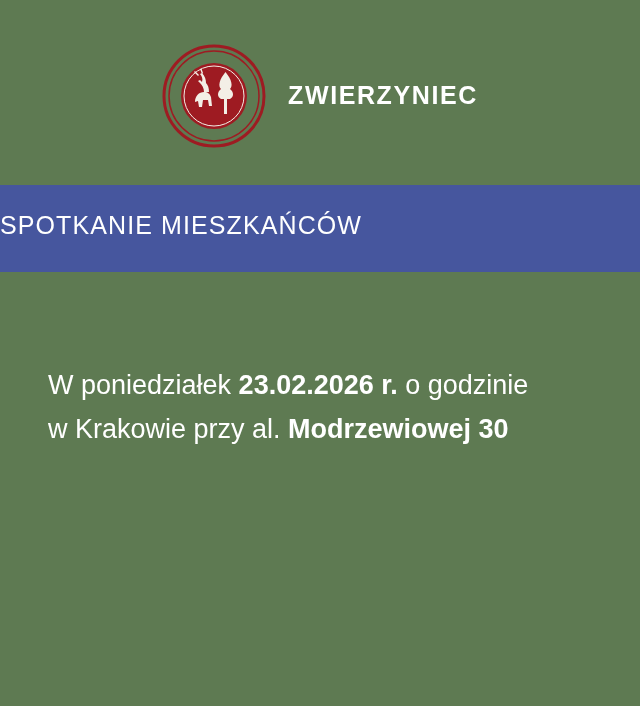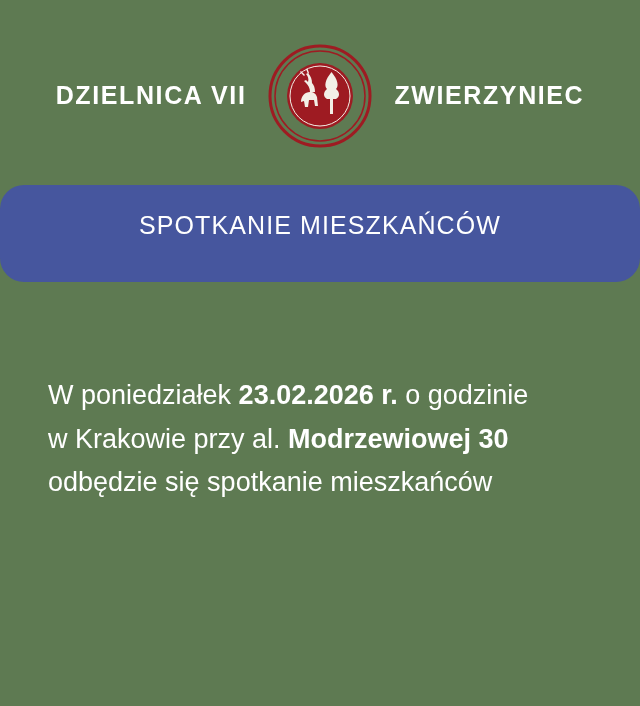--- a/index.html
+++ b/index.html
@@ -46,23 +46,22 @@
     width: 104px;
     height: 104px;
     position: relative;
     flex: 0 0 auto;
   }
   .crest svg { display: block; }
 
   
   .band {
     background: #46569e;
-    padding: 26px 0 30px 0;
-    text-align: center;
-    border-radius: 24px;
+    padding: 26px 0 20px 0;
+    text-align: left;
   }
   .band-sub {
     color: #ffffff;
     font-size: 25px;
     letter-spacing: 1.1px;
     font-weight: 400;
     margin-bottom: 12px;
   }
   .band-title {
     color: #ffffff;
@@ -82,21 +81,20 @@
   .body-block .ln { white-space: nowrap; }
   .body-block b { font-weight: bold; }
   .spacer { flex: 1 1 auto; }
 </style>
 </head>
 <body>
 
 <div class="poster">
 
   <div class="header">
-    <div class="header-text header-left">DZIELNICA VII</div>
 
     <div class="crest">
       <svg width="104" height="104" viewBox="0 0 104 104" aria-hidden="true">
         <circle cx="52" cy="52" r="50" fill="none" stroke="#9e1b22" stroke-width="3"></circle>
         <circle cx="52" cy="52" r="45" fill="none" stroke="#9e1b22" stroke-width="1.5"></circle>
         <circle cx="52" cy="52" r="33" fill="#9e1b22"></circle>
         <circle cx="52" cy="52" r="30" fill="none" stroke="#f3efe6" stroke-width="1"></circle>
 
         <g fill="#f3efe6">
 
@@ -120,17 +118,16 @@
     <div class="band-sub">SPOTKANIE MIESZKAŃCÓW</div>
   </div>
 
   <div class="body-block">
     <div class="ln">
       <span>W poniedziałek </span><b>23.02.2026 r.</b><span> o godzinie</span>
     </div>
     <div class="ln">
       <span>w Krakowie przy al. </span><b>Modrzewiowej 30</b>
     </div>
-    <div class="ln">odbędzie się spotkanie mieszkańców</div>
   </div>
 
   <div class="spacer"></div>
 </div>
 
 </body></html>

